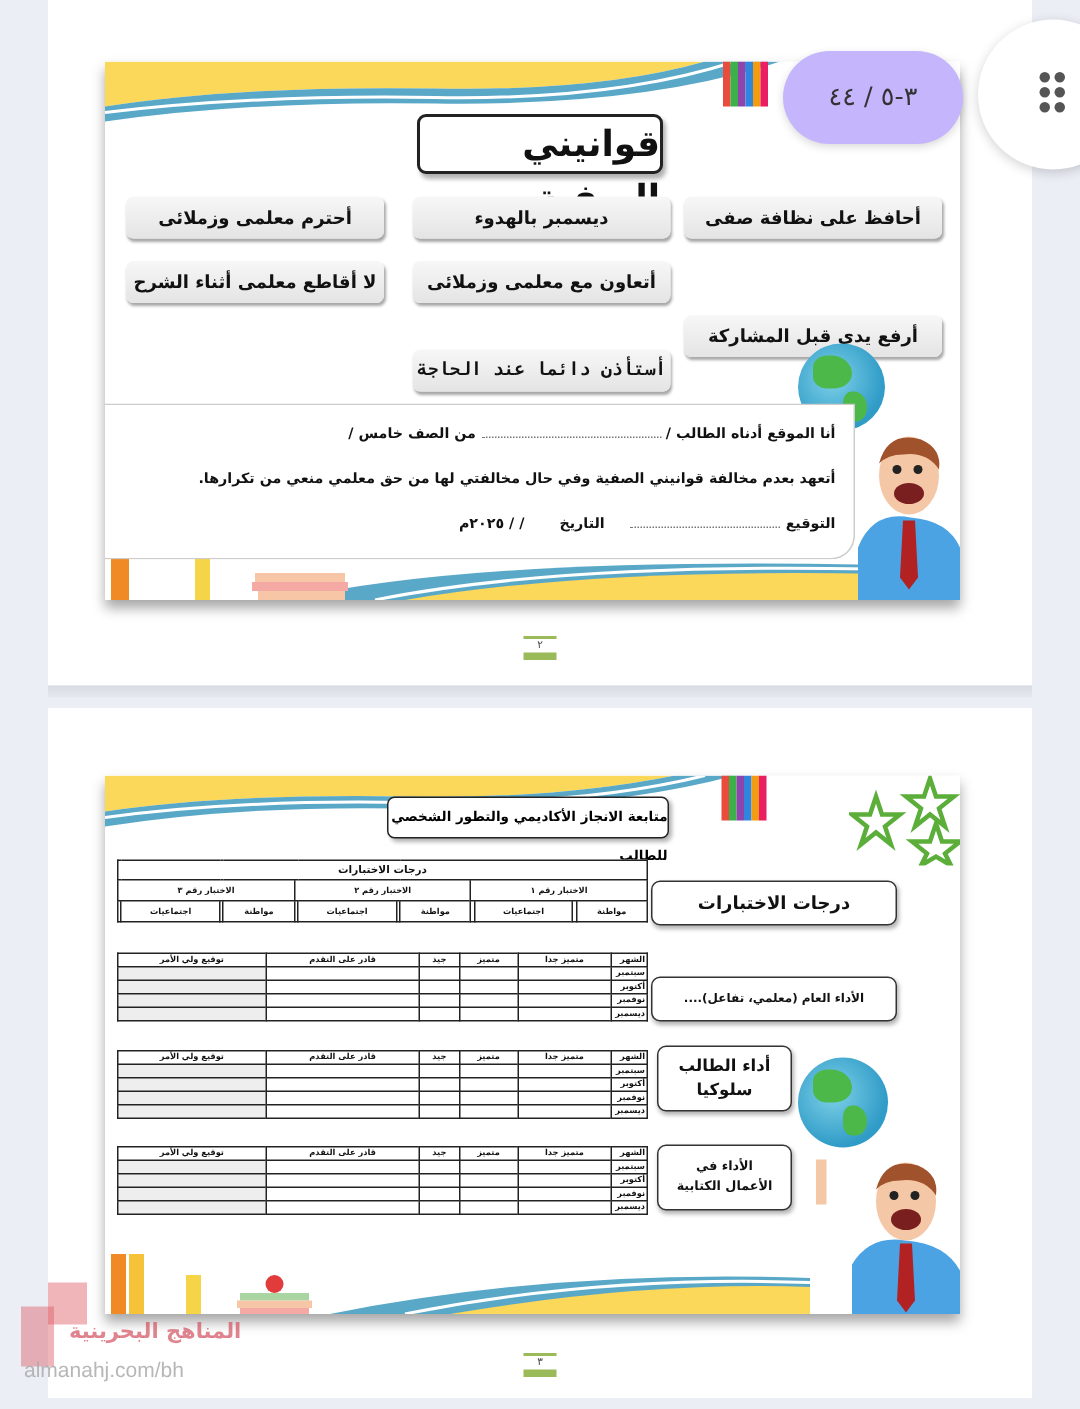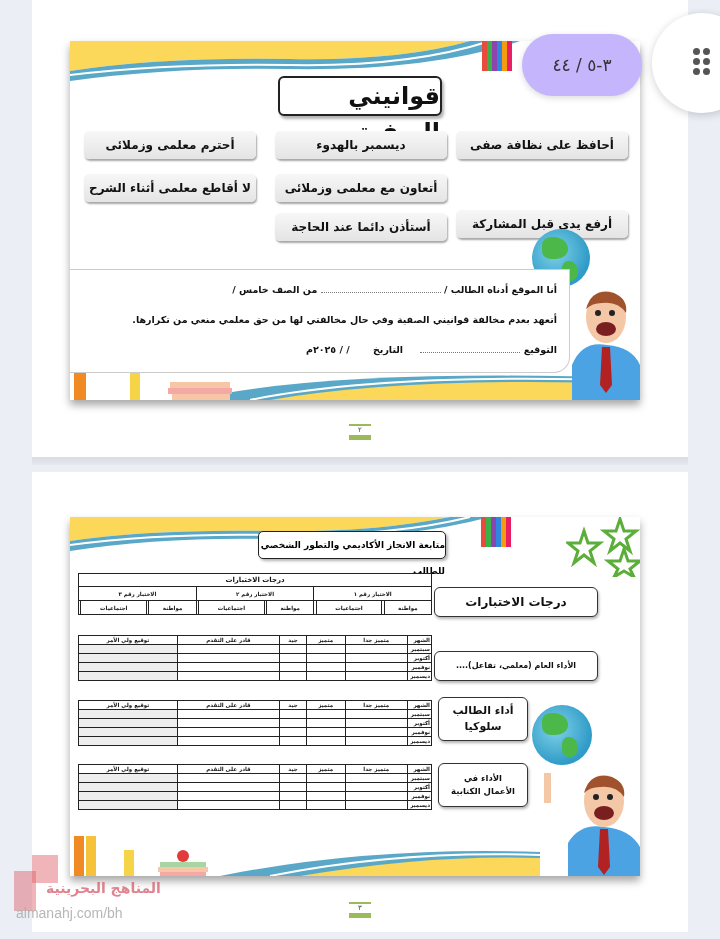--- a/index.html
+++ b/index.html
@@ -96,21 +96,21 @@
     </div>
 
     <div class="rules-title">قوانيني الصفية</div>
 
     <div class="rule" style="left:386px; top:90px;">أحافظ على نظافة صفى</div>
     <div class="rule" style="left:205px; top:90px;">ديسمبر بالهدوء</div>
     <div class="rule" style="left:14px; top:90px;">أحترم معلمى وزملائى</div>
     <div class="rule" style="left:386px; top:133px;margin-top:36px;">أرفع يدى قبل المشاركة</div>
     <div class="rule" style="left:205px; top:133px;">أتعاون مع معلمى وزملائى</div>
     <div class="rule" style="left:14px; top:133px;">لا أقاطع معلمى أثناء الشرح</div>
-    <div class="rule" style="left:205px; top:172px;">أستأذن دائما عند الحاجة</div>
+    <div class="rule" style="left:205px; top:192px;font-family:Liberation Mono, monospace;">أستأذن دائما عند الحاجة</div>
 
     <div class="globe" style="left:462px; top:188px; width:58px; height:58px;">
       <div class="land1" style="left:10px; top:8px; width:26px; height:22px;"></div>
       <div class="land1" style="left:30px; top:32px; width:16px; height:20px;"></div>
     </div>
 
     <svg class="wave-bottom" viewBox="0 0 570 40" preserveAspectRatio="none">
       <path d="M120,40 Q260,8 570,18 L570,40 Z" fill="#5aa8c8"></path>
       <path d="M200,40 Q340,16 570,24 L570,40 Z" fill="#fbd75a"></path>
       <path d="M180,40 Q320,12 570,21" stroke="#fff" stroke-width="2" fill="none"></path>

